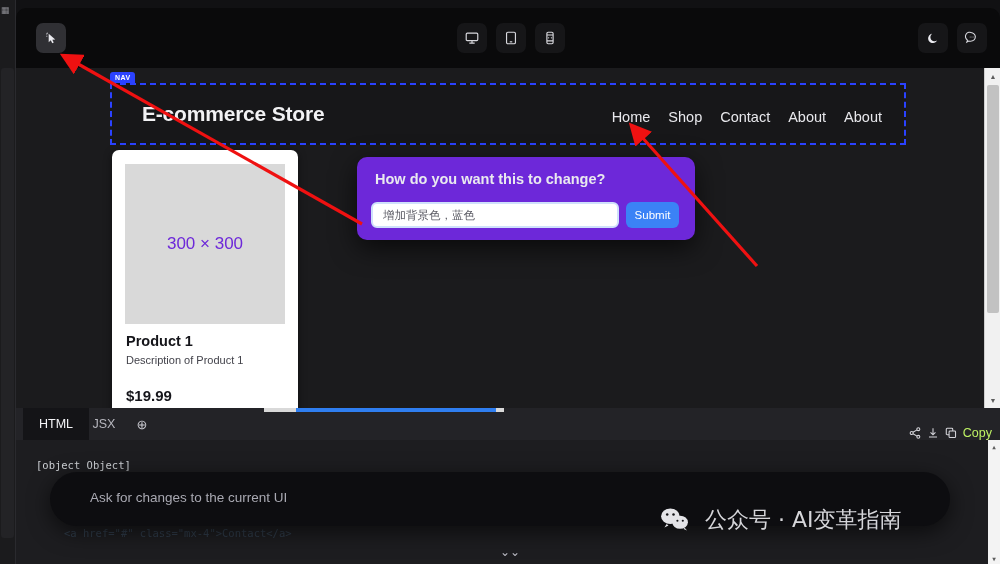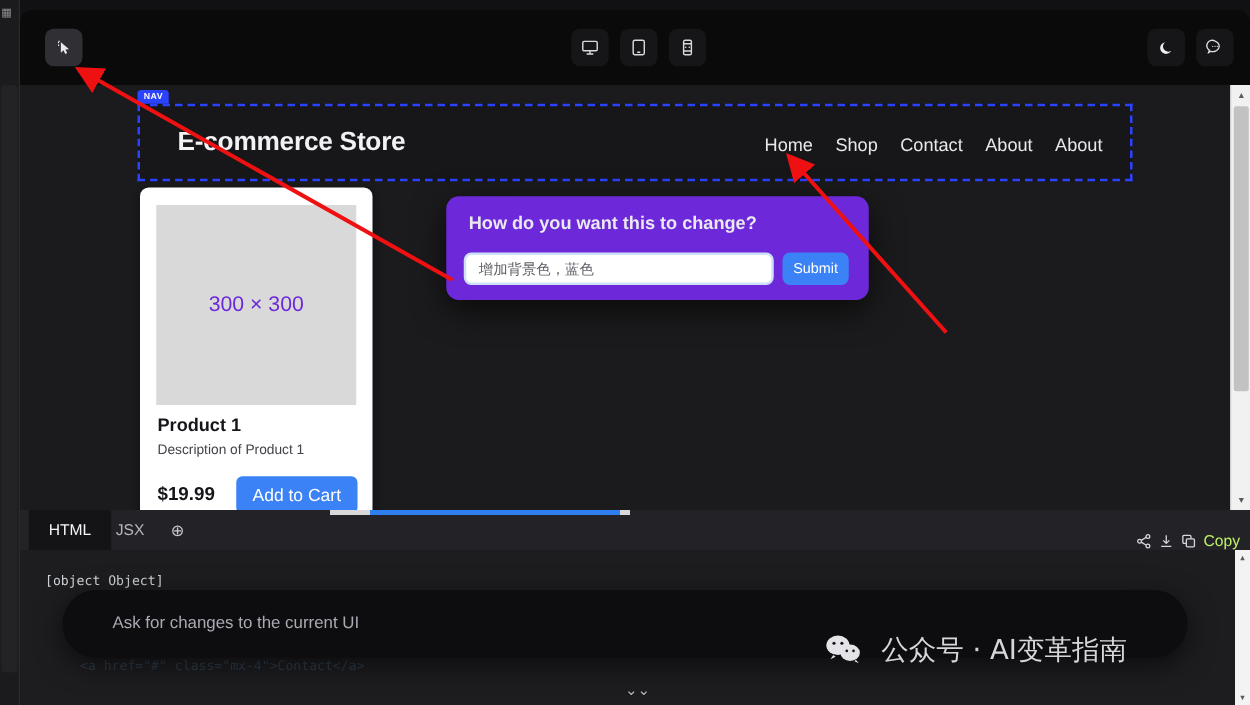--- a/index.html
+++ b/index.html
@@ -360,21 +360,20 @@
           <span>About</span>
           <span>About</span>
         </div>
       </div>
 
       <div class="card">
         <div class="card-img">300 × 300</div>
         <div class="card-title">Product 1</div>
         <div class="card-desc">Description of Product 1</div>
         <div class="card-price">$19.99</div>
-        <div class="card-cta">Add to Cart</div>
       </div>
 
       <div class="dialog">
         <div class="dialog-title">How do you want this to change?</div>
         <div class="dialog-input">增加背景色，蓝色</div>
         <div class="dialog-submit">Submit</div>
       </div>
 
     </div>
 

